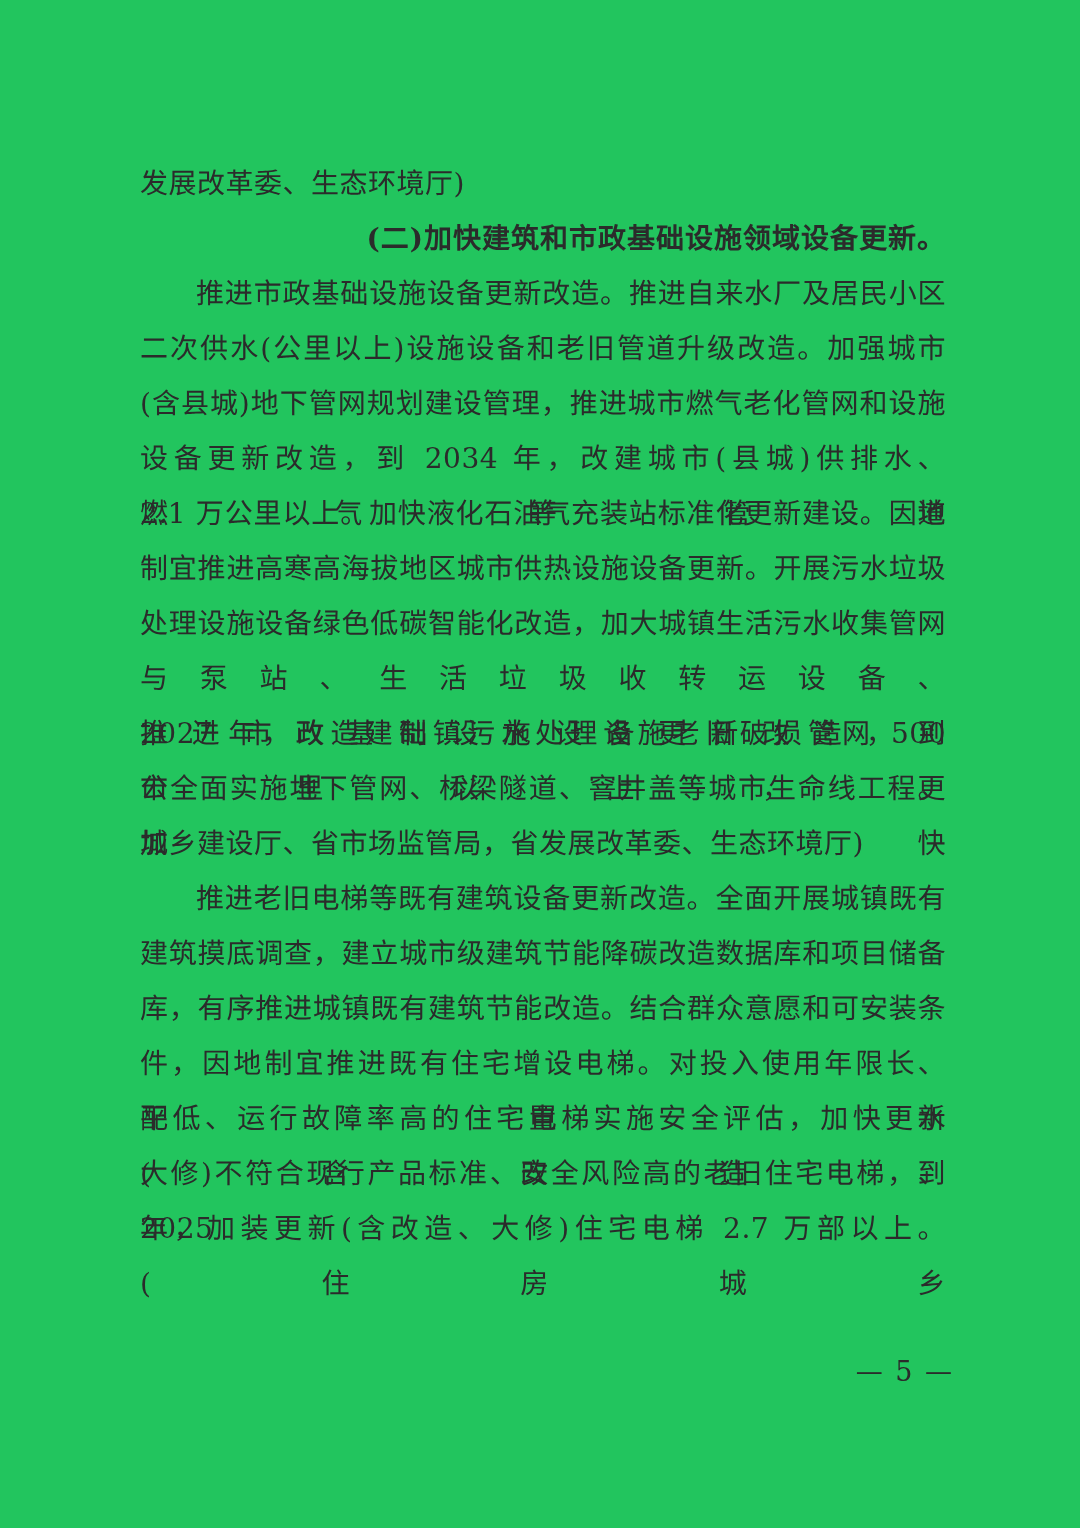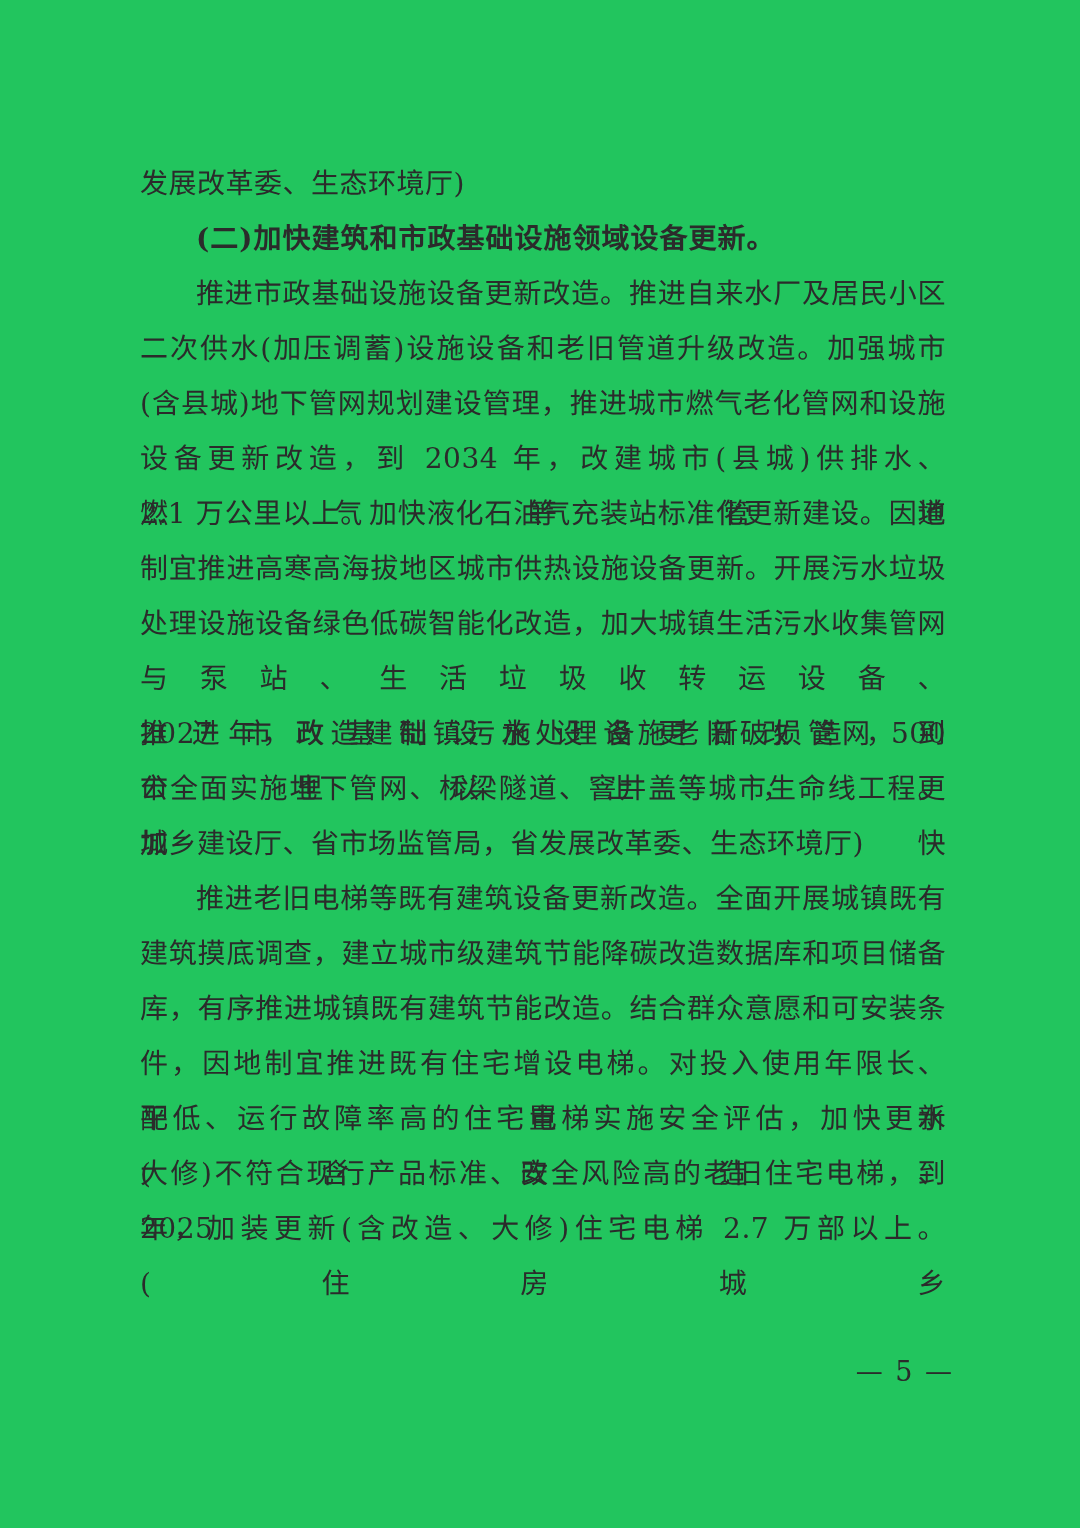--- a/index.html
+++ b/index.html
@@ -37,20 +37,21 @@
     letter-spacing: 0.5px;
   }
   .text-line.justify {
     white-space: normal;
     text-align: justify;
     text-align-last: justify;
     word-break: keep-all;
   }
   .text-line.indent {
     text-indent: 56px;
+    text-align: right;
   }
   .text-line.bold {
     font-weight: bold;
     letter-spacing: 1px;
   }
   .page-footer {
     position: absolute;
     right: 148px;
     top: 1352px;
     height: 40px;
@@ -62,21 +63,21 @@
 </style>
 </head>
 <body>
 
 <div class="page">
   <div class="doc-lines">
 
   <div class="text-line">发展改革委、生态环境厅)</div>
       <div class="text-line indent bold">(二)加快建筑和市政基础设施领域设备更新。</div>
       <div class="text-line justify indent">推进市政基础设施设备更新改造。推进自来水厂及居民小区</div>
-      <div class="text-line justify">二次供水(加压调蓄)设施设备和老旧管道升级改造。加强城市</div>
+      <div class="text-line justify">二次供水(公里以上)设施设备和老旧管道升级改造。加强城市</div>
       <div class="text-line justify">(含县城)地下管网规划建设管理，推进城市燃气老化管网和设施</div>
       <div class="text-line justify">设备更新改造，到 2034 年，改建城市(县城)供排水、燃气等管道</div>
       <div class="text-line justify">2.1 万公里以上。加快液化石油气充装站标准化更新建设。因地</div>
       <div class="text-line justify">制宜推进高寒高海拔地区城市供热设施设备更新。开展污水垃圾</div>
       <div class="text-line justify">处理设施设备绿色低碳智能化改造，加大城镇生活污水收集管网</div>
       <div class="text-line justify">与泵站、生活垃圾收转运设备、推进市政基础设施设备更新改造，到</div>
       <div class="text-line justify">2027 年，改造建制镇污水处理设施老旧破损管网 500 公里以上，更</div>
       <div class="text-line justify">市全面实施地下管网、桥梁隧道、窨井盖等城市生命线工程。加快</div>
       <div class="text-line">城乡建设厅、省市场监管局，省发展改革委、生态环境厅)</div>
       <div class="text-line justify indent">推进老旧电梯等既有建筑设备更新改造。全面开展城镇既有</div>

